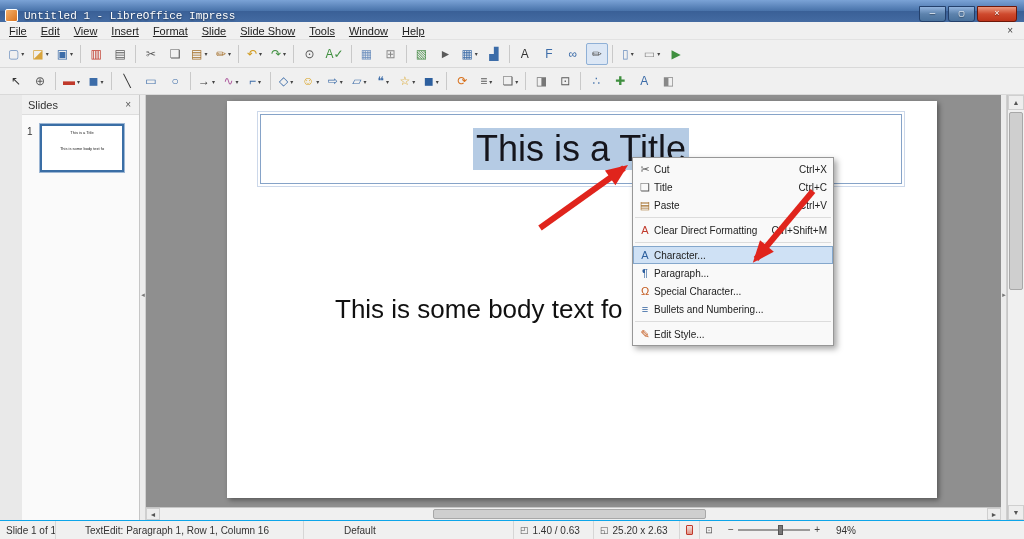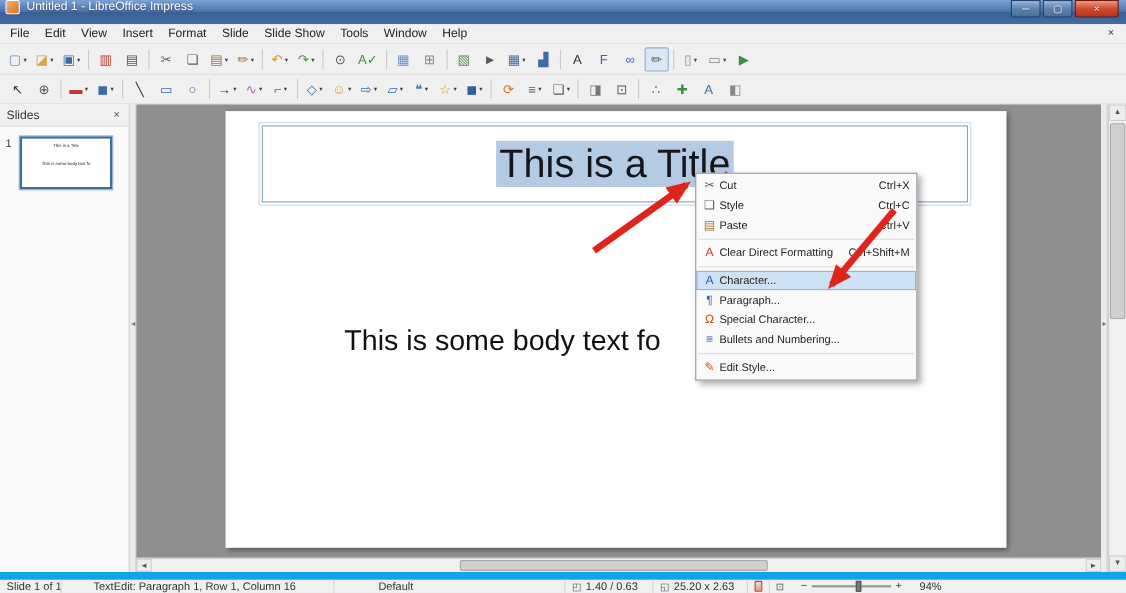--- a/index.html
+++ b/index.html
@@ -2,49 +2,49 @@
 <html><head>
 <meta charset="utf-8">
 <style>
   html,body{margin:0;padding:0;background:#555;}
   *{box-sizing:border-box;}
   .screen{position:relative;width:1024px;height:539px;overflow:hidden;background:#e9e9e9;
           font-family:"Liberation Sans",sans-serif;color:#222;cursor:default;}
 
   
   .titlebar{height:22px;background:linear-gradient(180deg,#7ba3d6 0%,#4a74ab 48%,#3a6097 52%,#446ba2 100%);
-            display:flex;align-items:flex-start;padding:0 5px;color:#fff;font-size:11px;}
+            display:flex;align-items:flex-end;padding:0 5px;color:#fff;font-size:11px;font-family:Liberation Mono, monospace;}
   .app-icon{width:13px;height:13px;border:1px solid #fff;border-radius:2px;
             background:linear-gradient(135deg,#f5b06a,#d9731f);margin-right:6px;flex:none;}
   .titlebar .title-text{flex:1;text-shadow:0 1px 2px rgba(0,0,0,.55);white-space:nowrap;overflow:hidden;}
   .win-controls{display:flex;gap:2px;margin-right:2px;}
   .win-btn{width:27px;height:16px;display:flex;align-items:center;justify-content:center;font-size:9px;line-height:1;
            color:#fff;background:linear-gradient(180deg,#93b4de 0%,#5d83ad 50%,#49719c 100%);
            border:1px solid #24406b;border-radius:0 0 3px 3px;text-shadow:0 1px 1px rgba(0,0,0,.5);}
   .win-btn.close{width:40px;background:linear-gradient(180deg,#eb9a80 0%,#cf4a2e 50%,#bd3319 100%);border-color:#6e1708;}
 
   
   .menubar{height:18px;background:#f0f0f0;display:flex;align-items:center;font-size:11px;
            border-bottom:1px solid #e2e2e2;padding:0 2px;}
-  .menu-item{padding:2px 7px;white-space:nowrap;}
+  .menu-item{padding:2px 7px;white-space:nowrap;text-decoration:underline;}
   .close-doc{margin-left:auto;padding:0 9px;color:#444;font-size:10px;}
 
   
   .toolbar{background:#f0f0f0;display:flex;align-items:center;padding:1px 4px;border-bottom:1px solid #d9d9d9;}
   .toolbar.standard{height:28px;}
   .toolbar.drawing{height:27px;}
   .tb-btn{height:22px;min-width:22px;padding:0 2px;display:inline-flex;align-items:center;justify-content:center;
           margin:0 1px;border:1px solid transparent;border-radius:2px;}
   .tb-btn.active{background:#dce7f5;border-color:#8fb0d6;}
   .tb-glyph{font-size:12px;line-height:1;}
   .tb-dd{font-size:6px;color:#444;margin-left:2px;}
   .tb-sep{width:1px;height:18px;background:#c9c9c9;margin:0 3px;flex:none;}
 
   
-  .workspace{display:flex;height:425px;}
+  .workspace{display:flex;height:425px;margin-left:22px;}
   .slides-panel{width:118px;background:#fafafa;border-right:1px solid #c6c6c6;display:flex;flex-direction:column;}
   .panel-header{height:20px;background:#f0f0f0;border-bottom:1px solid #ddd;display:flex;align-items:center;
                 font-size:11px;color:#333;padding:0 6px;}
   .panel-header .ph-title{flex:1;}
   .panel-header .ph-close{font-size:10px;color:#555;padding:0 2px;}
   .thumb-row{display:flex;padding:9px 3px 0 5px;}
   .thumb-num{width:13px;font-size:10px;color:#333;padding-top:2px;}
   .thumb{width:84px;height:48px;background:#fff;border:2px solid #3a6ea5;position:relative;box-shadow:0 0 0 1px #9cb6d4;}
   .thumb-title{position:absolute;top:5px;left:0;right:0;text-align:center;font-size:4px;color:#222;line-height:1;}
   .thumb-body{position:absolute;top:21px;left:0;right:0;text-align:center;font-size:4px;color:#222;line-height:1;}
@@ -65,21 +65,21 @@
   .hsb-btn{width:14px;display:flex;align-items:center;justify-content:center;font-size:7px;color:#555;background:#ededed;border:1px solid #cfcfcf;}
   .hsb-track{flex:1;position:relative;}
   .hsb-thumb{position:absolute;top:1px;bottom:1px;left:33%;width:33%;background:#cfcfcf;border:1px solid #a8a8a8;border-radius:2px;}
 
   .v-scrollbar{width:17px;background:#f0f0f0;border-left:1px solid #c6c6c6;display:flex;flex-direction:column;flex:none;}
   .vsb-btn{height:15px;display:flex;align-items:center;justify-content:center;font-size:7px;color:#555;background:#ededed;border:1px solid #cfcfcf;}
   .vsb-track{flex:1;position:relative;}
   .vsb-thumb{position:absolute;left:1px;right:1px;top:2px;height:45%;background:#cfcfcf;border:1px solid #a8a8a8;border-radius:2px;}
 
   
-  .statusbar{height:19px;background:#f0f0f0;border-top:7px solid #0ea5e9;display:flex;align-items:center;font-size:10px;color:#333;}
+  .statusbar{height:19px;background:#f0f0f0;border-top:1px solid #0ea5e9;display:flex;align-items:center;font-size:10px;color:#333;}
   .seg{display:flex;align-items:center;height:100%;border-right:1px solid #d6d6d6;padding:0 6px;white-space:nowrap;overflow:hidden;}
   .seg.s-slide{width:56px;}
   .seg.s-edit{width:225px;margin-left:23px;}
   .seg.s-style{width:210px;padding-left:40px;}
   .seg.s-pos{width:80px;}
   .seg.s-size{width:86px;}
   .seg.s-mod{width:20px;justify-content:center;}
   .seg.s-lang{flex:1;justify-content:center;}
   .seg.s-zoomfit{width:22px;justify-content:center;border-right:none;}
   .seg.s-zoom{width:104px;border-right:none;gap:4px;}
@@ -412,21 +412,21 @@
   </div>
 
   <div class="context-menu">
     <div class="cm-item">
       <span class="cm-icon" style="color:#5a5a5a">✂</span>
       <span class="cm-label">Cut</span>
       <span class="cm-shortcut">Ctrl+X</span>
     </div>
     <div class="cm-item">
       <span class="cm-icon" style="color:#5a5a5a">❏</span>
-      <span class="cm-label">Style</span>
+      <span class="cm-label">Title</span>
       <span class="cm-shortcut">Ctrl+C</span>
     </div>
     <div class="cm-item">
       <span class="cm-icon" style="color:#a5702c">▤</span>
       <span class="cm-label">Paste</span>
       <span class="cm-shortcut">Ctrl+V</span>
     </div>
     <div class="cm-sep"></div>
     <div class="cm-item">
       <span class="cm-icon" style="color:#c0392b">A</span>

